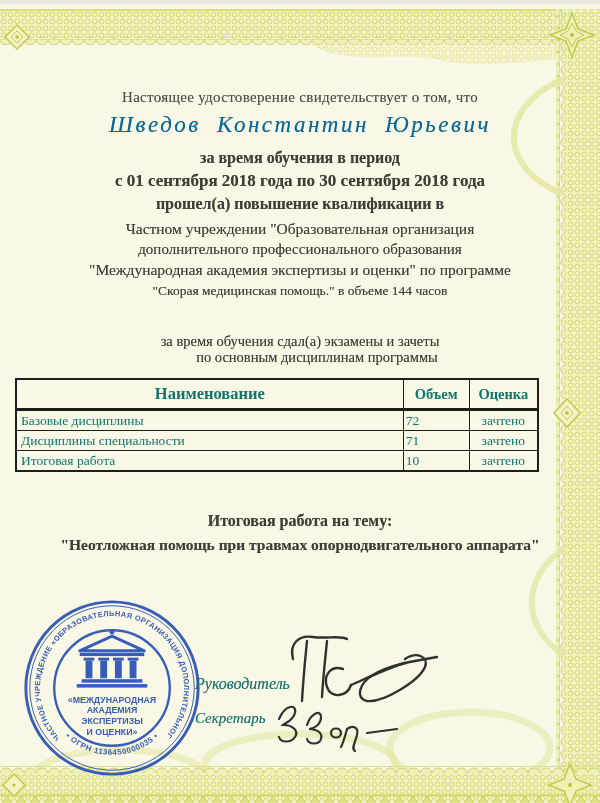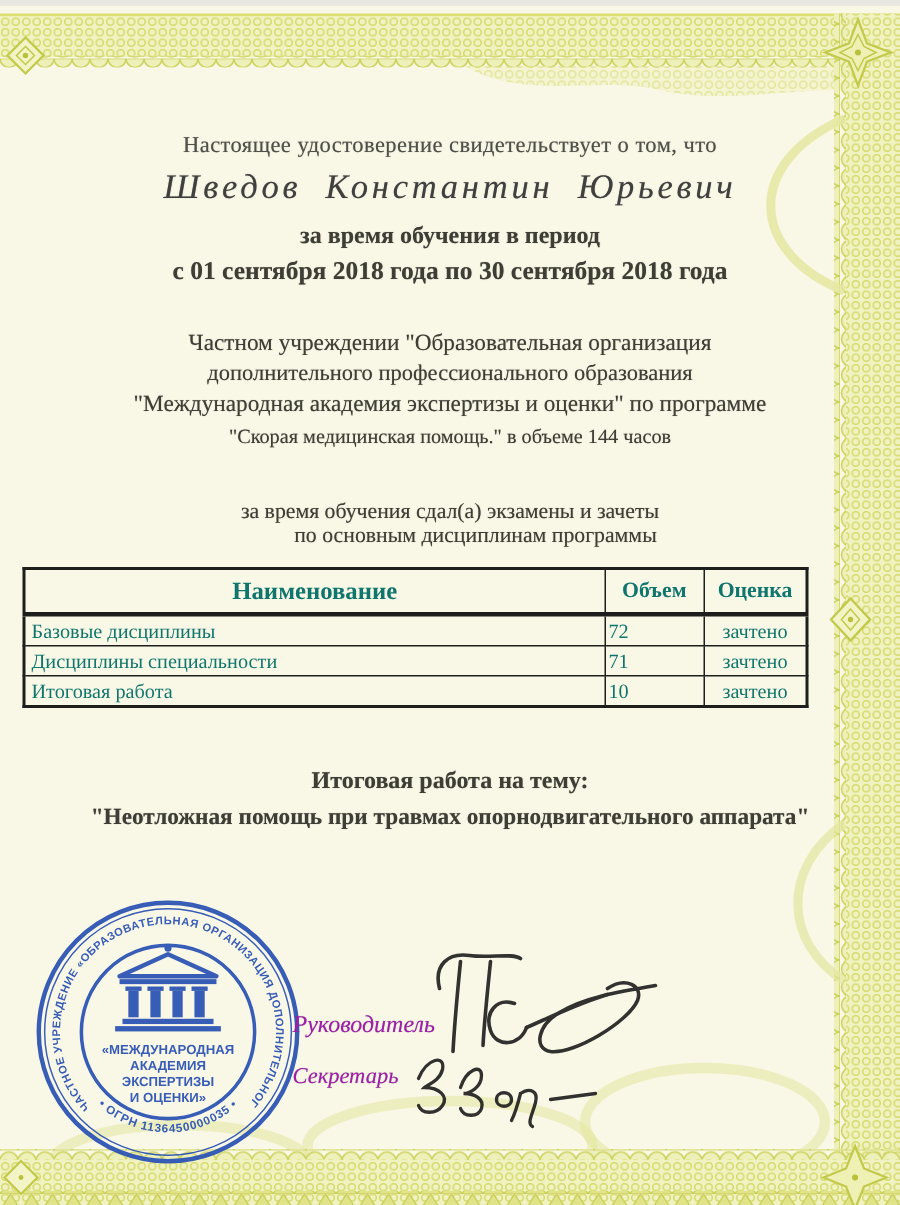--- a/index.html
+++ b/index.html
@@ -7,21 +7,21 @@
     position:relative;width:600px;height:803px;margin:4px auto;
     background:var(--paper,#f9f7e6);
     overflow:hidden;
     font-family:"Liberation Serif","DejaVu Serif",serif;
     color:var(--ink,#3e3e36);
   }
   .deco{position:absolute;left:0;top:0;width:600px;height:803px;pointer-events:none;}
   .tline{position:absolute;left:0;width:600px;text-align:center;
          text-shadow:0 0 .6px rgba(70,70,55,.55);white-space:nowrap;}
   .intro{top:85px;font-size:15px;color:#50504a;letter-spacing:.3px;}
-  .holder{top:108px;font-size:23px;font-style:italic;letter-spacing:2.5px;word-spacing:8px;color:#404040;}
+  .holder{top:108px;font-size:23px;font-style:italic;letter-spacing:2.5px;word-spacing:8px;color:#0369a1;}
   .p1{top:145px;font-size:16px;font-weight:600;}
   .p2{top:167px;font-size:17px;font-weight:600;}
   .p3{top:191px;font-size:16px;font-weight:600;}
   .o1{top:216px;font-size:15.5px;font-weight:500;}
   .o2{top:237px;font-size:15px;font-weight:500;}
   .o3{top:257px;font-size:15.5px;font-weight:500;}
   .prog{top:279px;font-size:13.5px;font-weight:500;}
   .ex1{top:329px;font-size:14.5px;font-weight:500;}
   .ex2{top:345px;font-size:14.5px;font-weight:500;padding-left:17px;}
   .fin1{top:508px;font-size:16px;font-weight:700;}
@@ -35,21 +35,21 @@
   table.courses th,table.courses td{border:1.6px solid var(--table-line,#1e1e1c);}
   table.courses{border:2px solid var(--table-line,#1e1e1c);}
   table.courses th{font-weight:600;padding:4px 2px;border-bottom:3px solid var(--table-line,#1e1e1c);}
   th.h-name{font-size:16.5px;width:396px;}
   th.h-vol{font-size:14.5px;width:62px;}
   th.h-grade{font-size:14.5px;width:64px;}
   td.c-name{text-align:left;padding:1.5px 4px;}
   td.c-vol{text-align:left;padding:1.5px 2px;}
   td.c-grade{text-align:center;padding:1.5px 2px;}
 
-  .sig-label{position:absolute;font-style:italic;color:#a21caf;
+  .sig-label{position:absolute;font-style:italic;color:#0f766e;
              text-shadow:0 0 .6px rgba(70,70,55,.5);}
   .lab-dir{left:195px;top:671px;font-size:16px;}
   .lab-sec{left:195px;top:706px;font-size:15px;}
   .seal-svg{position:absolute;left:19px;top:591px;width:186px;height:186px;opacity:.95;}
   .sign-svg{position:absolute;left:255px;top:613px;width:220px;height:145px;}
 </style>
 </head>
 <body>
 
 <div class="page">
@@ -119,20 +119,21 @@
     <g>
       <path d="M570,760 L576,775 L591,781 L576,787 L570,802 L564,787 L549,781 L564,775 Z" fill="#eef0b4" stroke="#c2c94b" stroke-width="1.5"></path>
       <circle cx="570" cy="781" r="2" fill="#b9c139"></circle>
     </g>
   </svg>
 
   <div class="tline intro">Настоящее удостоверение свидетельствует о том, что</div>
   <div class="tline holder">Шведов Константин Юрьевич</div>
   <div class="tline p1">за время обучения в период</div>
   <div class="tline p2">с 01 сентября 2018 года по 30 сентября 2018 года</div>
+  <div class="tline p3">прошел(а) повышение квалификации в</div>
   <div class="tline o1">Частном учреждении "Образовательная организация</div>
   <div class="tline o2">дополнительного профессионального образования</div>
   <div class="tline o3">"Международная академия экспертизы и оценки" по программе</div>
   <div class="tline prog">"Скорая медицинская помощь." в объеме 144 часов</div>
   <div class="tline ex1">за время обучения сдал(а) экзамены и зачеты</div>
   <div class="tline ex2">по основным дисциплинам программы</div>
 
   <table class="courses">
     <thead>
       <tr>

